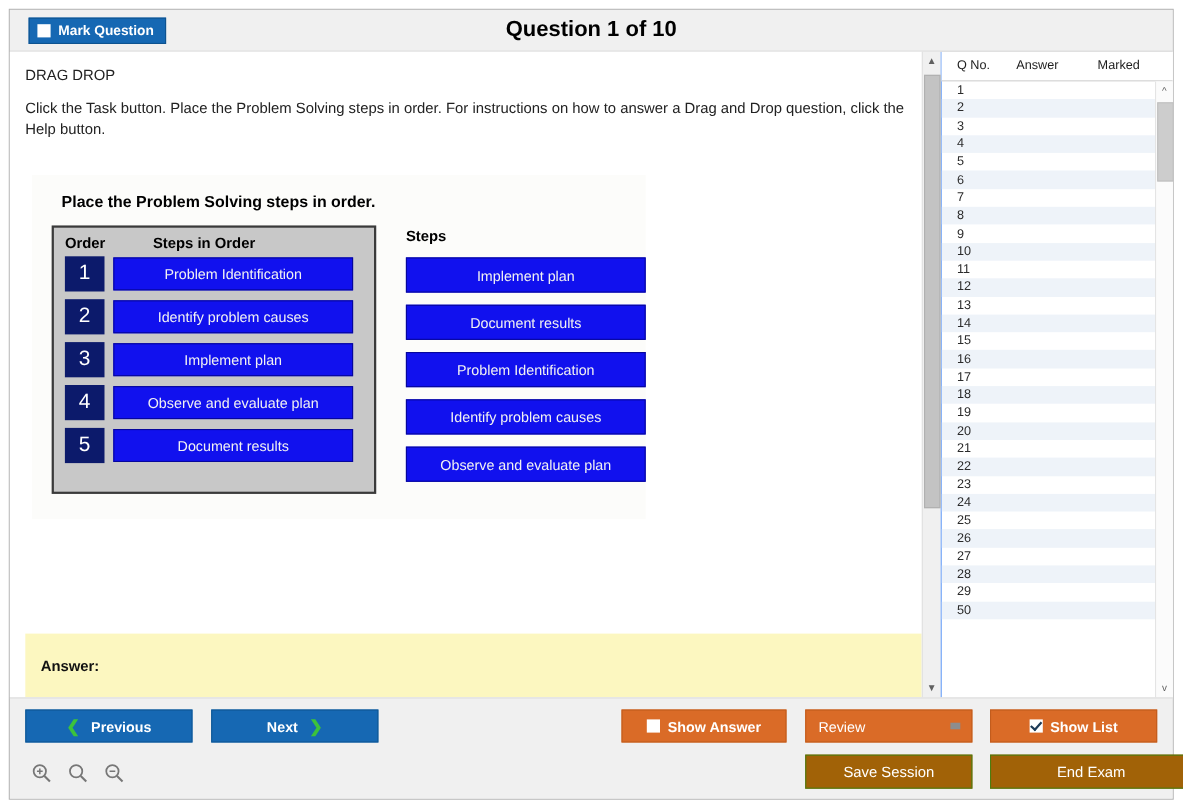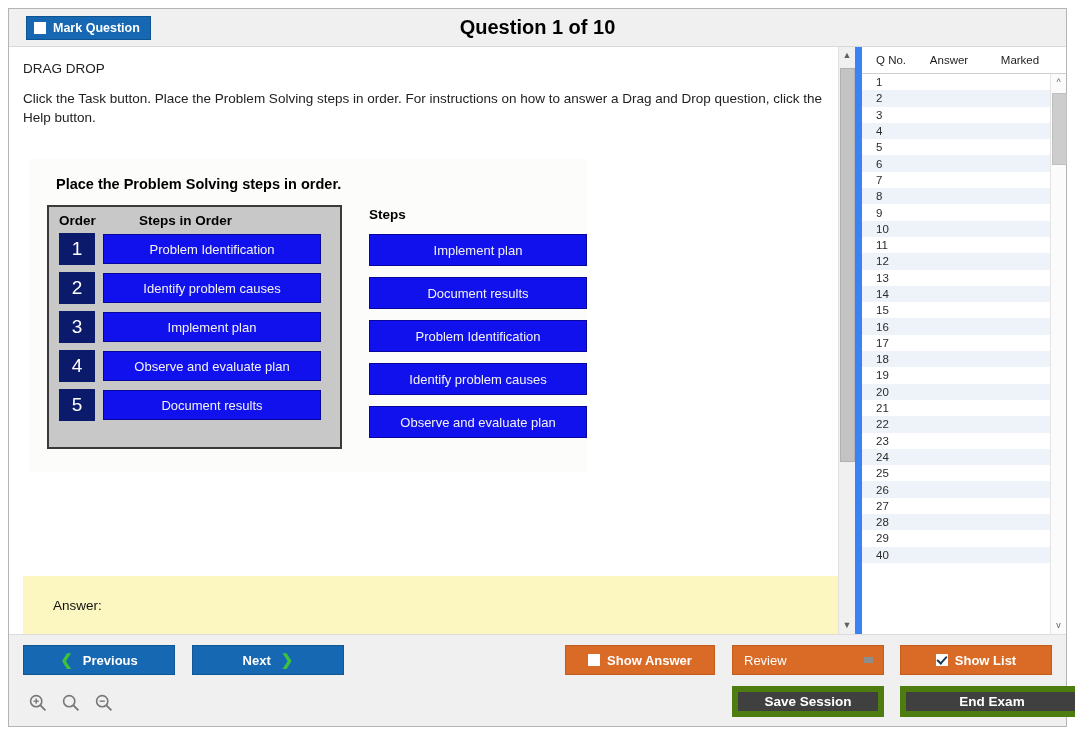--- a/index.html
+++ b/index.html
@@ -135,22 +135,22 @@
   .steps-panel .step-box { width:218px; height:32px; margin-bottom:11px; }
 
   
   .answer-strip {
     position:absolute; left:14px; bottom:0;
     width:815px; height:58px;
     background:#fcf7c0;
     display:flex; align-items:center;
   }
   .answer-label {
-    font-size:13.5px; font-weight:normal; color:#111;
-    padding-left:30px;
+    font-size:13.5px; font-weight:bold; color:#111;
+    padding-left:14px;
   }
 
   
   .vscroll {
     width:17px; min-width:17px;
     background:#f0f0f0;
     border-left:1px solid #e0e0e0;
     display:flex; flex-direction:column; align-items:center;
     position:relative; cursor:pointer;
   }
@@ -163,21 +163,21 @@
   .sb-thumb {
     position:absolute; left:1px; width:15px;
     background:#c3c3c3;
     border:1px solid #b0b0b0;
   }
 
   
   .list-pane {
     flex:1; display:flex; flex-direction:column;
     background:#ffffff; min-width:0;
-    border-left:7px solid #3b82f6;
+    border-left:1px solid #3b82f6;
   }
   .list-head {
     height:27px; min-height:27px;
     display:flex; align-items:center;
     background:#ffffff;
     border-bottom:1px solid #cfcfcf;
     font-size:11.5px; color:#1d1d1d;
   }
   .lh-q { width:46px; text-align:left; padding-left:14px; }
   .lh-a { width:82px; text-align:center; }
@@ -207,21 +207,21 @@
     position:relative;
   }
   .btn {
     position:absolute;
     display:flex; align-items:center; justify-content:center;
     font-size:13px; font-weight:bold; color:#ffffff;
     cursor:pointer; user-select:none;
   }
   .btn-blue { background:#1668b3; border:1px solid #0f5795; }
   .btn-orange { background:#da6b27; border:1px solid #c25c1d; }
-  .btn-navy { background:#404040; border:6px solid #4d7c0f; font-weight:bold; font-size:13.5px; }
+  .btn-navy { background:#a16207; border:1px solid #4d7c0f; font-weight:normal; font-size:13.5px; }
   .chev { color:#3cc23c; font-size:15px; font-weight:bold; }
   .zoom-row { position:absolute; left:19px; top:58px; display:flex; gap:13px; }
   .zoom-ico { width:20px; height:20px; cursor:pointer; }
   .review-caret {
     position:absolute; right:10px; top:50%; transform:translateY(-50%);
     width:9px; height:6px; background:#8d8d8d;
   }
 </style>
 </head>
 <body>
@@ -451,21 +451,21 @@
               <div class="c-q">28</div>
               <div class="c-a"></div>
               <div class="c-m"></div>
             </div>
             <div class="lrow">
               <div class="c-q">29</div>
               <div class="c-a"></div>
               <div class="c-m"></div>
             </div>
             <div class="lrow alt">
-              <div class="c-q">40</div>
+              <div class="c-q">50</div>
               <div class="c-a"></div>
               <div class="c-m"></div>
             </div>
           </div>
         <div class="inner-scroll">
           <div class="sb-arrow">^</div>
           <div class="sb-track">
             <div class="sb-thumb" style="top:2px; height:72px; background:#cdcdcd; border-color:#c0c0c0;"></div>
           </div>
           <div class="sb-arrow">v</div>

